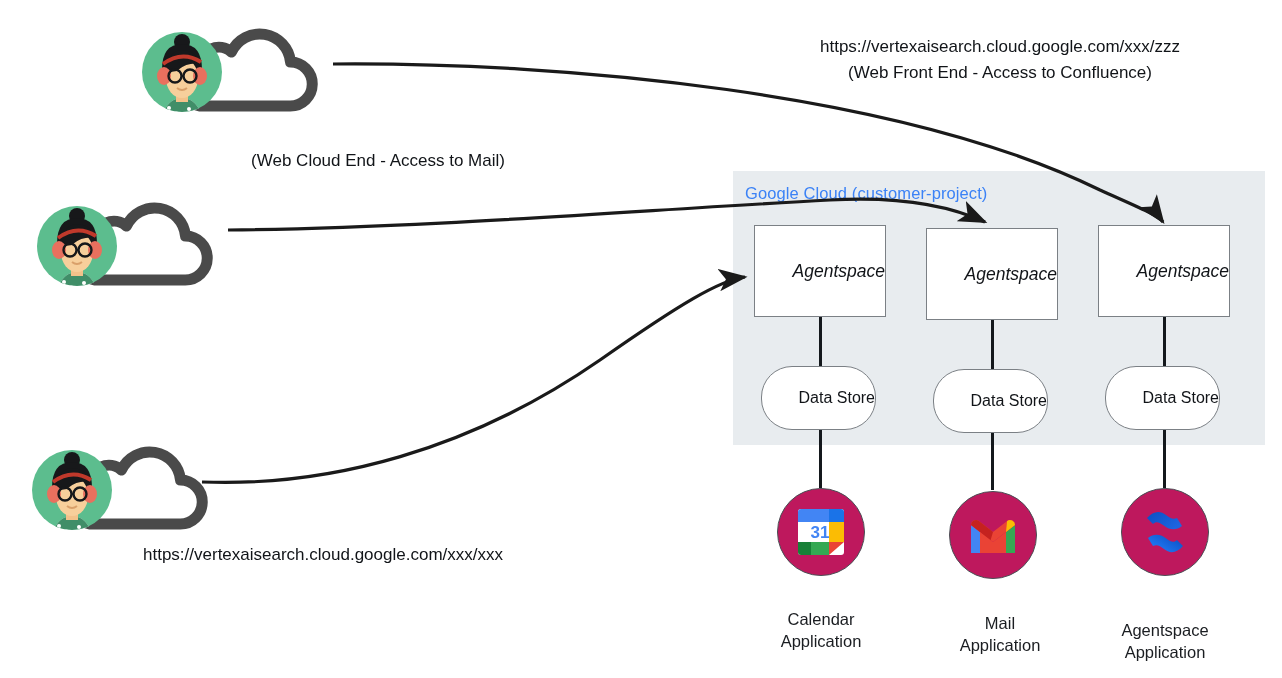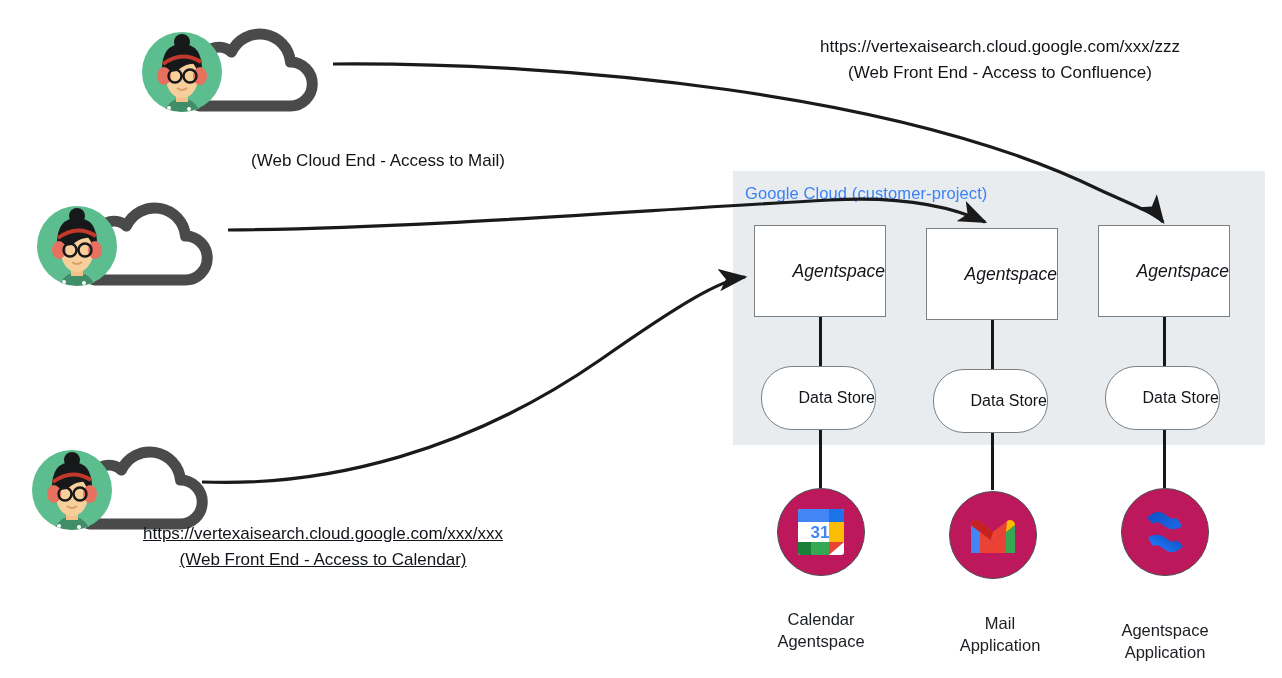--- a/index.html
+++ b/index.html
@@ -164,21 +164,21 @@
       <path d="M35 4h12a3 3 0 0 1 3 3v10H35z" fill="#1a73e8"></path>
       <path d="M4 37h13v13H7a3 3 0 0 1-3-3z" fill="#188038"></path>
       <path d="M17 37h18v13H17z" fill="#34a853"></path>
       <path d="M35 17h15v20H35z" fill="#fbbc04"></path>
       <path d="M35 37h15l-15 13z" fill="#ea4335"></path>
       <rect x="17" y="17" width="18" height="20" fill="#ffffff"></rect>
       <text x="26" y="33" font-family="'Liberation Sans',sans-serif" font-size="17" font-weight="bold" fill="#4285f4" text-anchor="middle">31</text>
     </svg>
   </div>
   <div class="app-label" style="left:741px; top:609px;">Calendar
-Agentspace</div>
+Application</div>
 
   <div class="app-circle" style="left:949px; top:491px;">
     <svg width="52" height="40" viewBox="0 0 52 40">
       <path d="M4 38V10l9 7v21z" fill="#4285f4"></path>
       <path d="M39 38V17l9-7v28z" fill="#34a853"></path>
       <path d="M4 10a5 5 0 0 1 7.9-4L26 17 40.1 6A5 5 0 0 1 48 10l-9 7-13 10-13-10z" fill="#ea4335"></path>
       <path d="M4 10a5 5 0 0 1 7.9-4L26 17l-3 10-10-10z" fill="#c5221f"></path>
       <path d="M48 10a5 5 0 0 0-7.9-4L39 17l9-7z" fill="#fbbc04"></path>
       <path d="M13 17l13 10 13-10v21H13z" fill="#ea4335"></path>
     </svg>
@@ -323,18 +323,17 @@
 
   <div class="url-caption" style="left:800px; top:34px; width:400px;">
     <span class="url-line">https://vertexaisearch.cloud.google.com/xxx/zzz</span>
     <span class="sub-line">(Web Front End - Access to Confluence)</span>
   </div>
 
   <div class="url-caption" style="left:178px; top:148px; width:400px;">
     <span class="sub-line">(Web Cloud End - Access to Mail)</span>
   </div>
 
-  <div class="url-caption" style="left:113px; top:521px; width:420px;text-decoration:underline;">
+  <div class="url-caption" style="left:113px; top:542px; width:420px;">
     <span class="url-line">https://vertexaisearch.cloud.google.com/xxx/xxx</span>
-    <span class="sub-line">(Web Front End - Access to Calendar)</span>
   </div>
 
 </div>
 
 </body></html>

